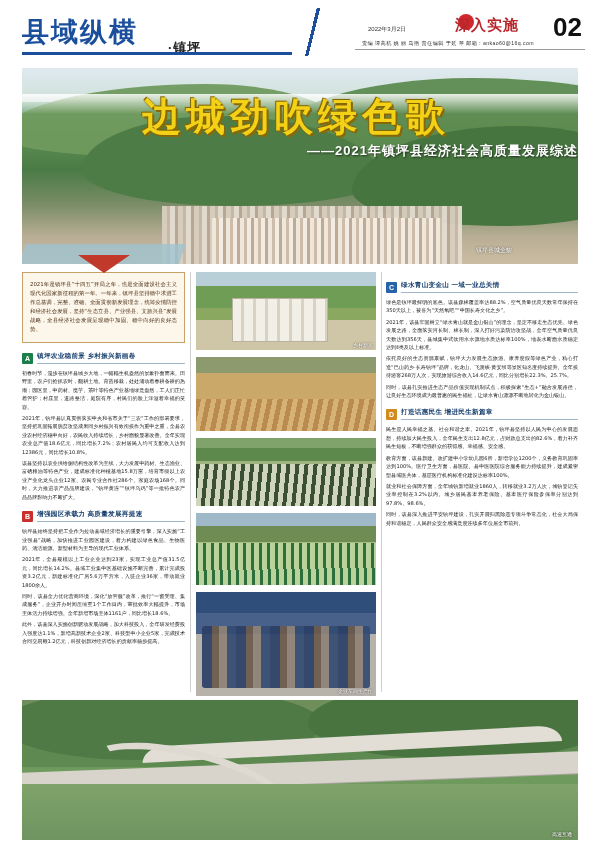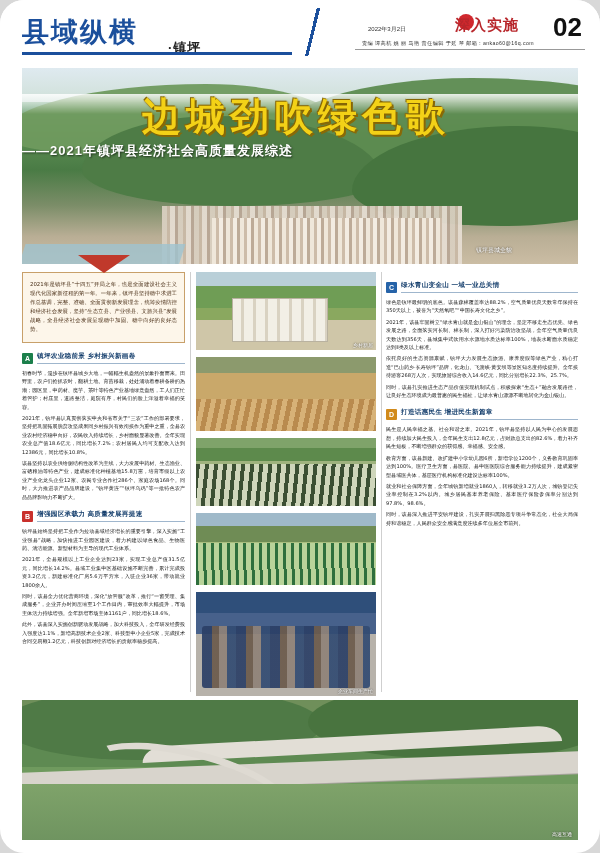--- a/index.html
+++ b/index.html
@@ -1,20 +1,19 @@
 <!DOCTYPE html>
 <html><head>
 <meta charset="utf-8">
 <style>
   html,body{margin:0;padding:0;background:#d8d8d8;}
   body{font-family:"Liberation Sans","DejaVu Sans",sans-serif;}
   .page{
     position:relative;width:600px;height:853px;background:#ffffff;
     overflow:hidden;
-    border-radius:24px;
   }
   
   .masthead{position:absolute;left:0;top:0;width:600px;height:62px;background:#ffffff;}
   .mh-title{
     position:absolute;left:22px;top:14px;font-size:27px;font-weight:bold;
     color:#1b4f9c;letter-spacing:2px;font-family:"DejaVu Sans",sans-serif;
   }
   .mh-sub{
     position:absolute;left:168px;top:22px;font-size:13px;font-weight:bold;color:#222;
     letter-spacing:1px;
@@ -73,21 +72,21 @@
   }
   .hero .fogs{position:absolute;left:0;top:26px;width:100%;height:20px;
     background:linear-gradient(180deg,rgba(255,255,255,.85),rgba(255,255,255,0));}
   .hero-title{
     position:absolute;left:0;right:8px;top:22px;text-align:center;
     font-size:39px;font-weight:bold;color:#f3d117;
     font-family:"DejaVu Serif",serif;letter-spacing:5px;
     text-shadow:0 0 2px #7a5a00,2px 2px 0 #8a6b08,-1px -1px 0 #8a6b08;
   }
   .hero-sub{
-    position:absolute;left:0;right:0;top:74px;text-align:left;
+    position:absolute;left:0;right:0;top:74px;text-align:right;
     font-size:13px;font-weight:bold;color:#ffffff;letter-spacing:1px;
     text-shadow:1px 1px 2px rgba(0,0,0,.6);
   }
   .hero-caption{
     position:absolute;right:66px;bottom:9px;font-size:6px;color:#fff;
     text-shadow:0 0 2px rgba(0,0,0,.8);
   }
 
   
   .col{position:absolute;top:272px;}

